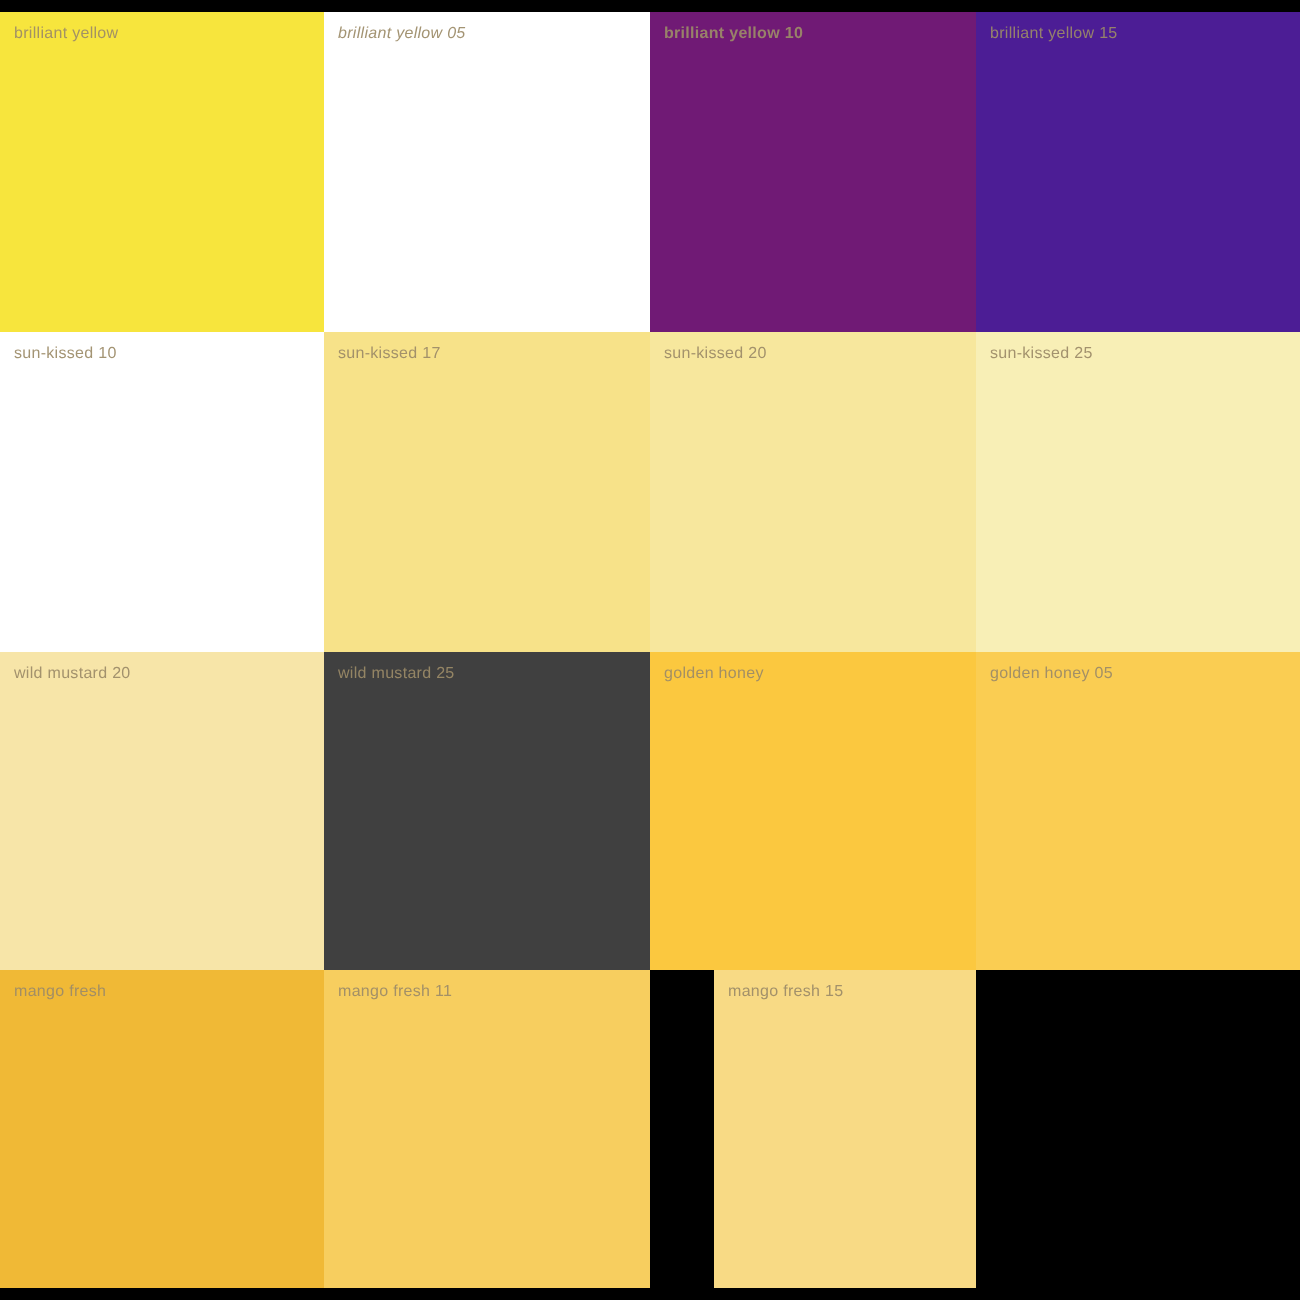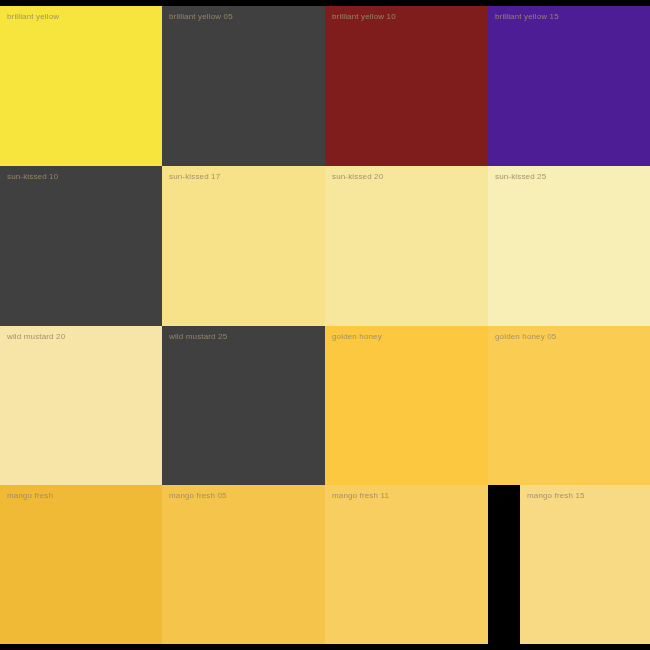--- a/index.html
+++ b/index.html
@@ -60,31 +60,31 @@
 </head>
 <body>
 
 <div class="bar-top"></div>
 
 <div id="palette-grid">
 
   <div class="swatch" style="background-color: rgb(247, 229, 61);">
     <span class="swatch-label" style="color: rgb(156, 139, 104);">brilliant yellow</span>
   </div>
-  <div class="swatch" style="background-color: #404040;">
+  <div class="swatch" style="background-color: #ffffff; font-style: italic;">
     <span class="swatch-label" style="color: rgb(156, 139, 104);">brilliant yellow 05</span>
   </div>
-  <div class="swatch" style="background-color: #7f1d1d;">
+  <div class="swatch" style="background-color: #701a75; font-weight: bold;">
     <span class="swatch-label" style="color: rgb(156, 139, 104);">brilliant yellow 10</span>
   </div>
   <div class="swatch" style="background-color: #4c1d95;">
     <span class="swatch-label" style="color: rgb(156, 139, 104);">brilliant yellow 15</span>
   </div>
 
-  <div class="swatch" style="background-color: #404040;">
+  <div class="swatch" style="background-color: #ffffff;">
     <span class="swatch-label" style="color: rgb(156, 139, 104);">sun-kissed 10</span>
   </div>
   <div class="swatch" style="background-color: rgb(247, 226, 137);">
     <span class="swatch-label" style="color: rgb(156, 139, 104);">sun-kissed 17</span>
   </div>
   <div class="swatch" style="background-color: rgb(247, 231, 157);">
     <span class="swatch-label" style="color: rgb(156, 139, 104);">sun-kissed 20</span>
   </div>
   <div class="swatch" style="background-color: rgb(248, 239, 182);">
     <span class="swatch-label" style="color: rgb(156, 139, 104);">sun-kissed 25</span>
@@ -99,23 +99,20 @@
   <div class="swatch" style="background-color: rgb(251, 200, 63);">
     <span class="swatch-label" style="color: rgb(156, 139, 104);">golden honey</span>
   </div>
   <div class="swatch" style="background-color: rgb(250, 205, 82);">
     <span class="swatch-label" style="color: rgb(156, 139, 104);">golden honey 05</span>
   </div>
 
   <div class="swatch" style="background-color: rgb(240, 185, 54);">
     <span class="swatch-label" style="color: rgb(156, 139, 104);">mango fresh</span>
   </div>
-  <div class="swatch" style="background-color: rgb(245, 196, 75);">
-    <span class="swatch-label" style="color: rgb(156, 139, 104);">mango fresh 05</span>
-  </div>
   <div class="swatch" style="background-color: rgb(247, 206, 95);">
     <span class="swatch-label" style="color: rgb(156, 139, 104);">mango fresh 11</span>
   </div>
   <div class="swatch" style="background-color: rgb(248, 218, 133); margin-left: 32px;">
     <span class="swatch-label" style="color: rgb(156, 139, 104);">mango fresh 15</span>
   </div>
 
 </div>
 
 <div class="bar-bottom"></div>

